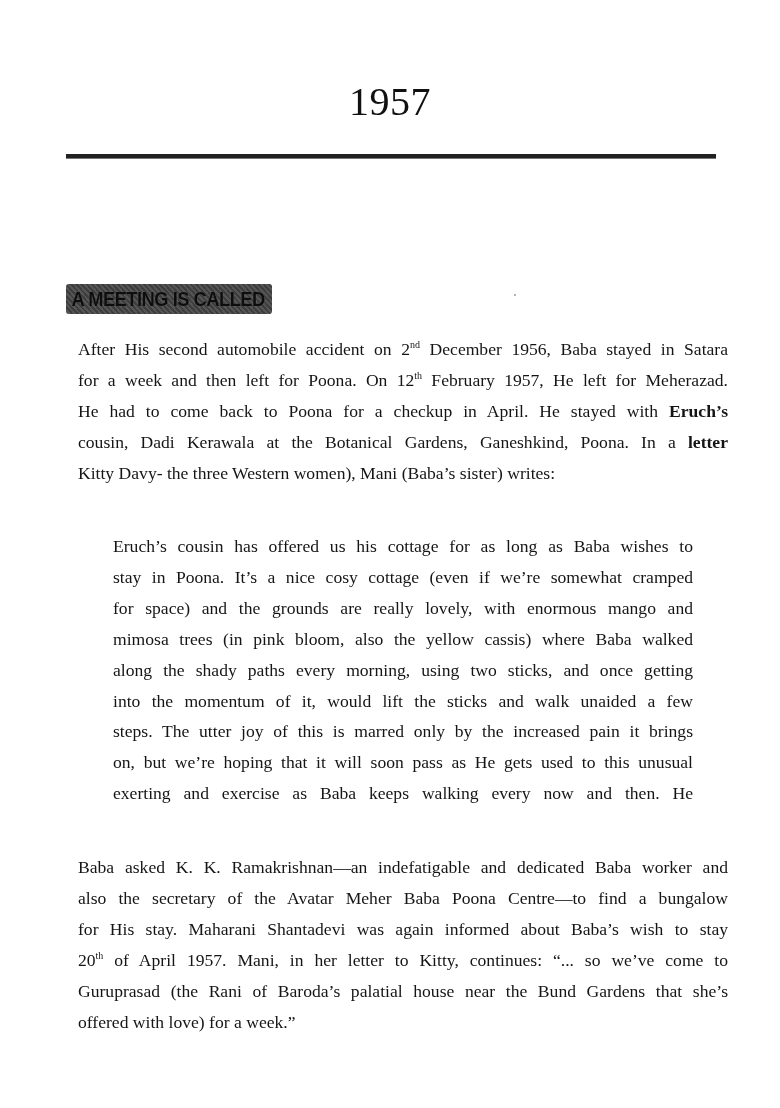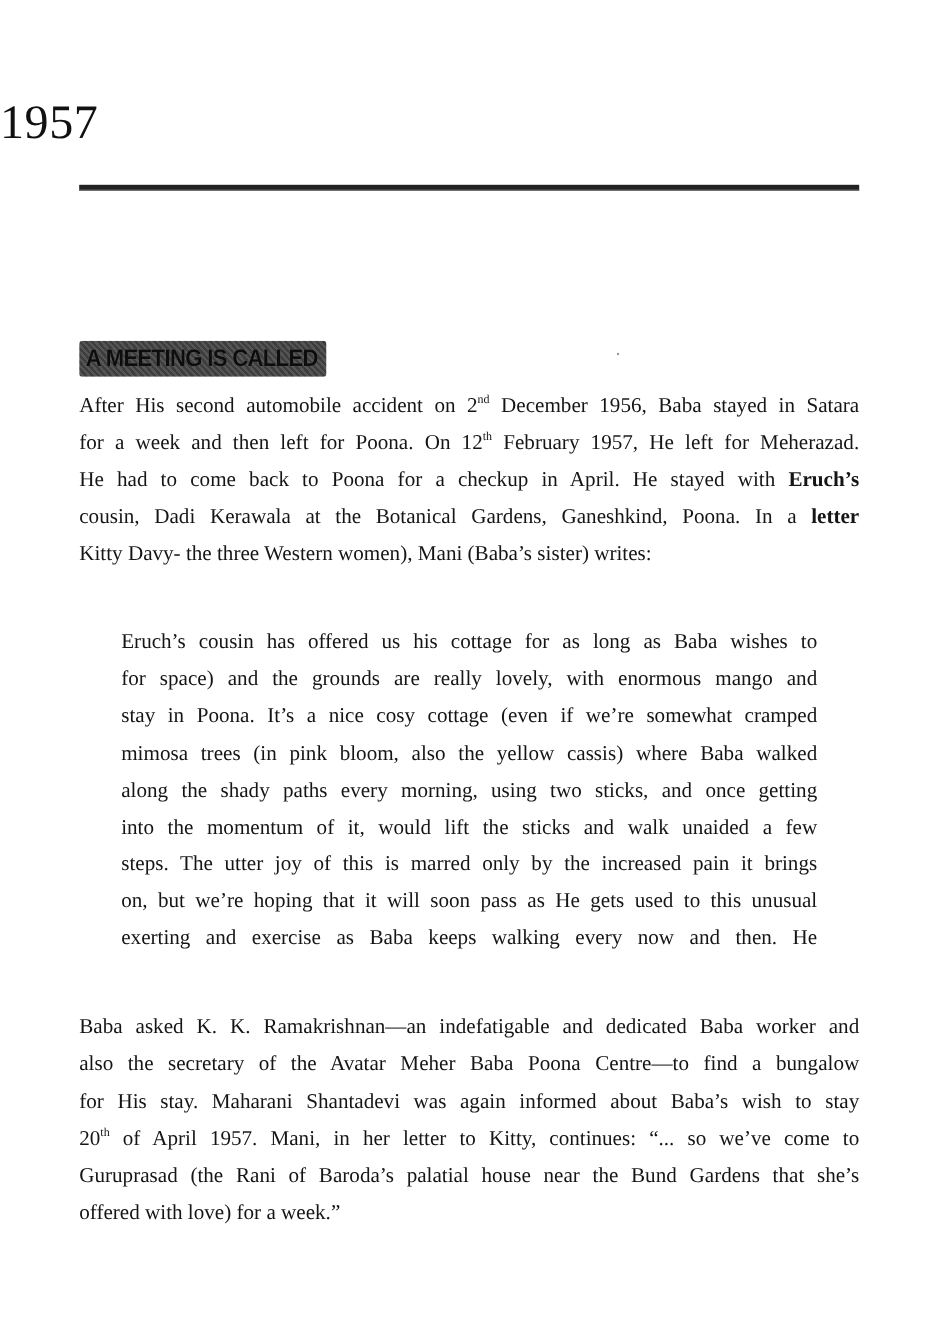--- a/index.html
+++ b/index.html
@@ -13,20 +13,21 @@
       position: relative;
       overflow: hidden;
       color: #151515;
       font-family: "Liberation Serif", "DejaVu Serif", serif;
     }
     .page-title {
       position: absolute;
       left: 0;
       width: 780px;
       top: 78px;
+      text-align: center;
       font-size: 40px;
       line-height: 48px;
       letter-spacing: 0.5px;
       color: #111;
     }
     .rule {
       position: absolute;
       left: 66px;
       width: 650px;
       top: 154px;
@@ -61,21 +62,21 @@
       width: 2px;
       height: 2px;
       background: #999;
       border-radius: 1px;
     }
     .para {
       position: absolute;
       font-size: 17.6px;
       line-height: 30.9px;
       text-align: justify;
-      margin: 0;
+      margin: 12px;
     }
     .para .line {
       display: block;
       text-align: justify;
       text-align-last: justify;
       white-space: nowrap;
     }
     .para .line.last {
       text-align-last: left;
     }
@@ -101,22 +102,22 @@
 
   <div class="para" id="p1">
       <span class="line"><span>After His second automobile accident on 2</span><sup>nd</sup><span> December 1956, Baba stayed in Satara</span></span>
       <span class="line"><span>for a week and then left for Poona. On 12</span><sup>th</sup><span> February 1957, He left for Meherazad.</span></span>
       <span class="line"><span>He had to come back to Poona for a checkup in April. He stayed with </span><span class="b">Eruch’s</span></span>
       <span class="line"><span>cousin, Dadi Kerawala at the Botanical Gardens, Ganeshkind, Poona. In a </span><span class="b">letter</span></span>
       <span class="line last"><span>Kitty Davy- the three Western women), Mani (Baba’s sister) writes:</span></span>
     </div>
   <div class="para" id="quote">
       <span class="line"><span>Eruch’s cousin has offered us his cottage for as long as Baba wishes to</span></span>
+      <span class="line"><span>stay in Poona. It’s a nice cosy cottage (even if we’re somewhat cramped</span></span>
       <span class="line"><span>for space) and the grounds are really lovely, with enormous mango and</span></span>
-      <span class="line"><span>stay in Poona. It’s a nice cosy cottage (even if we’re somewhat cramped</span></span>
       <span class="line"><span>mimosa trees (in pink bloom, also the yellow cassis) where Baba walked</span></span>
       <span class="line"><span>along the shady paths every morning, using two sticks, and once getting</span></span>
       <span class="line"><span>into the momentum of it, would lift the sticks and walk unaided a few</span></span>
       <span class="line"><span>steps. The utter joy of this is marred only by the increased pain it brings</span></span>
       <span class="line"><span>on, but we’re hoping that it will soon pass as He gets used to this unusual</span></span>
       <span class="line"><span>exerting and exercise as Baba keeps walking every now and then. He</span></span>
     </div>
   <div class="para" id="p2">
       <span class="line"><span>Baba asked K. K. Ramakrishnan—an indefatigable and dedicated Baba worker and</span></span>
       <span class="line"><span>also the secretary of the Avatar Meher Baba Poona Centre—to find a bungalow</span></span>

